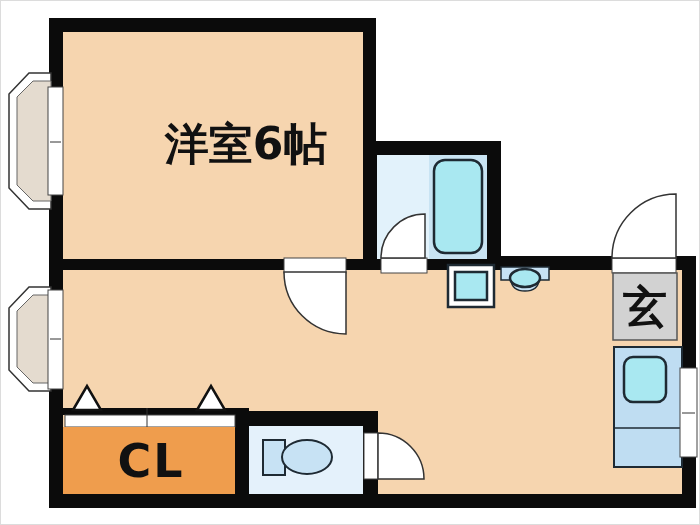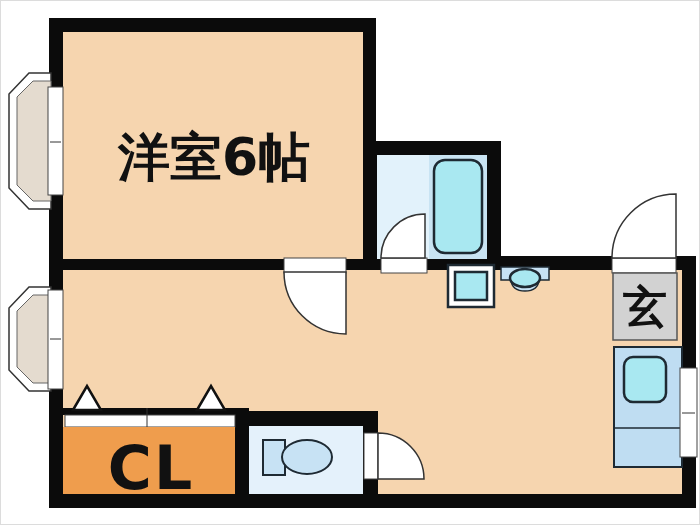--- a/index.html
+++ b/index.html
@@ -25,23 +25,23 @@
   .door{fill:#ffffff;stroke:var(--door_stroke,#333),;stroke-width:1.5;stroke:#333;}
   .win{fill:#ffffff;stroke:#444;stroke-width:1;}
   .thin{stroke:#333;stroke-width:1;}
   .bayouter{fill:#ffffff;stroke:#333;stroke-width:1.5;}
   .bayinner{fill:var(--bay_sill,#e4dbcf);stroke:#666;stroke-width:1;}
   .tri{fill:#ffffff;stroke:#111;stroke-width:2.5;}
   .wmouter{fill:#ffffff;stroke:var(--outline,#1e2a33);stroke-width:2.5;}
   .basin{fill:var(--fixture_fill,#c7e2f4);stroke:var(--outline,#1e2a33);stroke-width:1.5;}
   
   .lbl{position:absolute;color:#111;font-weight:bold;line-height:1;text-align:center;white-space:nowrap;}
-  .lbl-western{left:63px;top:130px;width:300px;font-size:52px;}
+  .lbl-western{left:63px;top:121px;width:300px;font-size:44px;padding-left:32px;}
   .lbl-ldk{left:225px;top:323px;width:250px;font-size:44px;}
-  .lbl-cl{left:85px;top:437px;width:130px;font-size:60px;letter-spacing:2px;}
+  .lbl-cl{left:85px;top:437px;width:130px;font-size:46px;letter-spacing:2px;}
   .lbl-genkan{left:612px;top:284px;width:64px;font-size:44px;}
 </style>
 </head>
 <body>
 
 <div class="stage">
   <svg width="700" height="525" viewBox="0 0 700 525">
 
     <rect class="wall" x="48" y="17" width="327" height="255"></rect>
     <rect class="wall" x="362" y="140" width="138" height="132"></rect>

